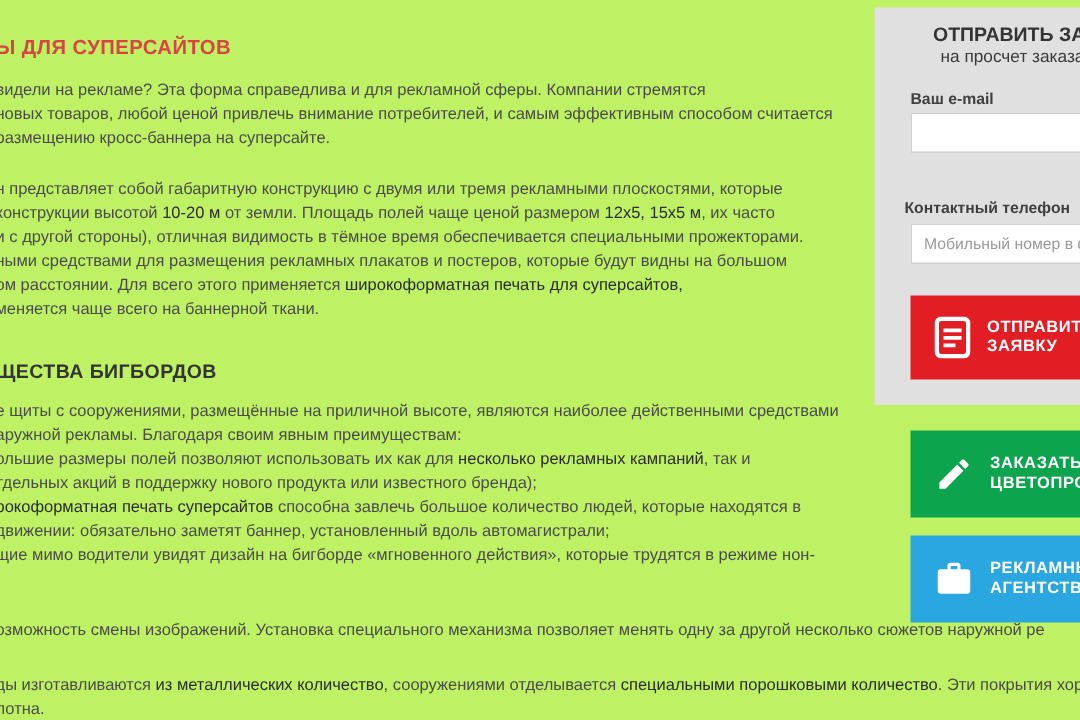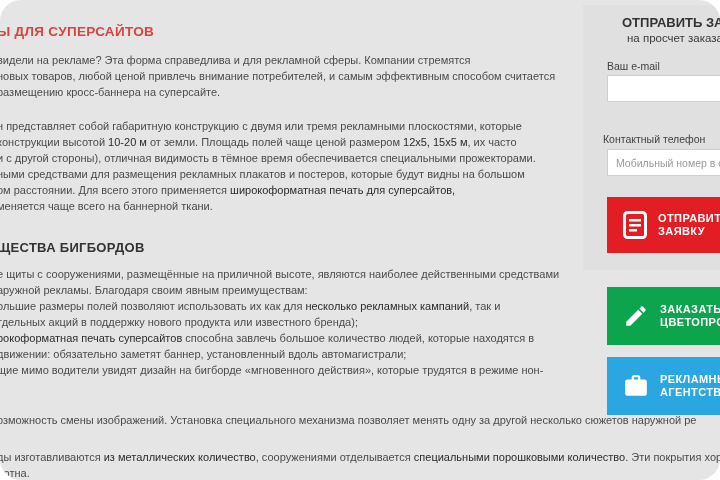--- a/index.html
+++ b/index.html
@@ -1,26 +1,26 @@
 <!DOCTYPE html>
 <html><head>
 <meta charset="utf-8">
 <style>
   html,body{margin:0;padding:0}
-  #vp{position:relative;width:720px;height:480px;overflow:hidden;background:#e5e5e5;
-      font-family:"Liberation Sans",sans-serif;border-radius:21px;}
+  #vp{position:relative;width:720px;height:480px;overflow:hidden;background:#bef264;
+      font-family:"Liberation Sans",sans-serif;}
   .abs{position:absolute}
   .h1{font-size:13.5px;font-weight:bold;color:#d94442;white-space:nowrap;letter-spacing:.3px;margin:0}
   .h2{font-size:13px;font-weight:bold;color:#333333;white-space:nowrap;letter-spacing:.3px;margin:0}
   .tl{height:16px;line-height:16px;font-size:11px;color:#4b4b4b;white-space:nowrap}
   .sb{font-weight:normal;color:#2b2b2b}
   .panel{background:#e0e0e0}
   .f-title1{font-size:13px;font-weight:bold;color:#333;white-space:nowrap}
   .f-title2{font-size:11.5px;color:#3a3a3a;white-space:nowrap}
-  .f-label{font-size:10.5px;font-weight:normal;color:#3f3f3f;white-space:nowrap}
+  .f-label{font-size:10.5px;font-weight:bold;color:#3f3f3f;white-space:nowrap}
   .f-input{position:absolute;width:176px;height:27px;border:1px solid #cfcfcf;background:#fff;
            font-size:10.5px;padding:0 8px;box-sizing:border-box;color:#333;
            font-family:"Liberation Sans",sans-serif}
   .f-input::placeholder{color:#9a9a9a}
   .btn{position:absolute;display:flex;align-items:center;gap:11px;padding:0 0 0 16px;border:none;
        cursor:pointer;color:#fff;text-align:left;font-family:"Liberation Sans",sans-serif}
   .btn .bt{font-size:11px;font-weight:bold;line-height:13.5px;letter-spacing:.4px;white-space:nowrap}
   .btn-red{background:#e21d24}
   .btn-green{background:#0da44e}
   .btn-blue{background:#2aa6e0}

